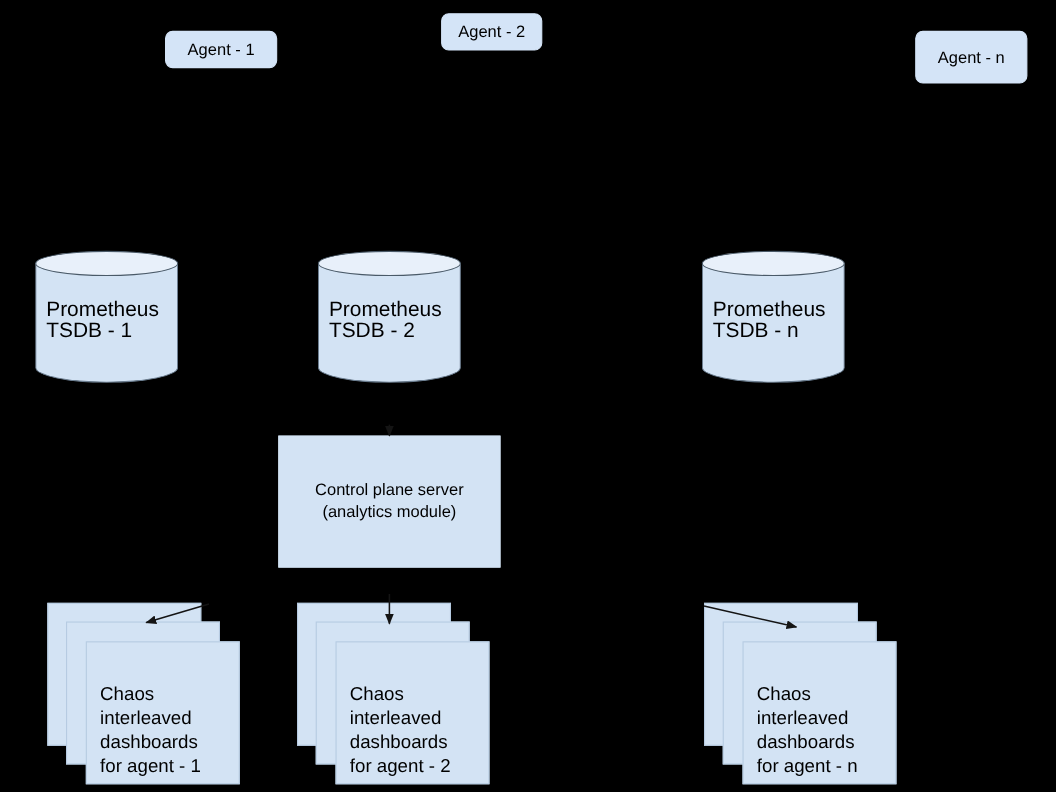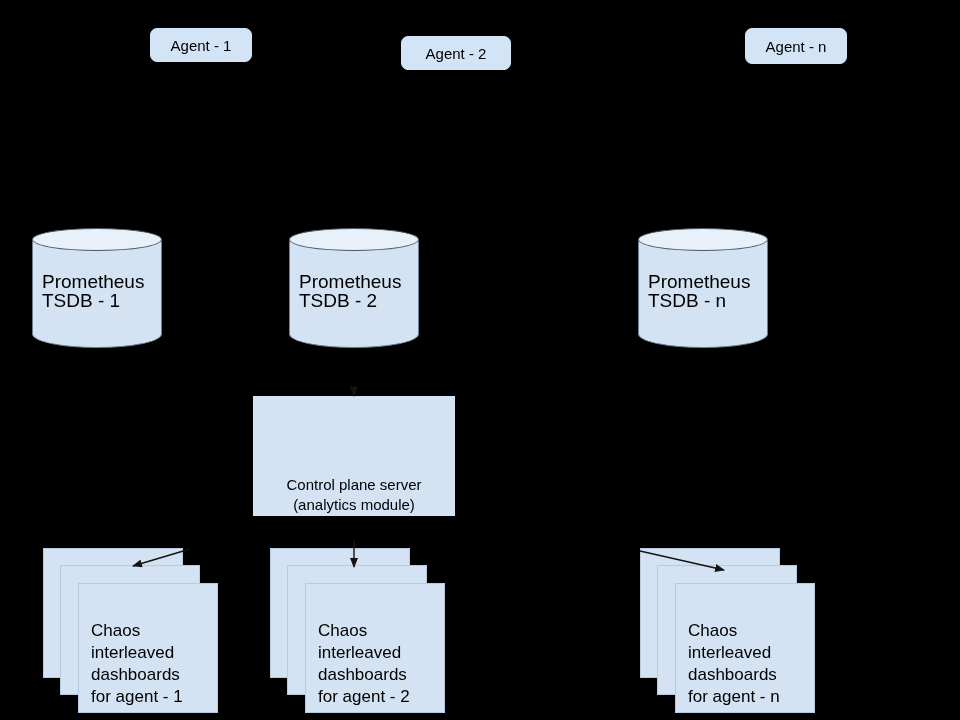--- a/index.html
+++ b/index.html
@@ -75,21 +75,21 @@
     white-space: pre-line;
   }
 
   
   .control-box {
     position: absolute;
     box-sizing: border-box;
     background: #d3e3f4;
     border: 1px solid #d3e3f4;
     display: flex;
-    align-items: flex-end;
+    align-items: center;
     justify-content: center;
     text-align: center;
     color: #000000;
     font-size: 15px;
     line-height: 20px;
     white-space: pre-line;
   }
 
   
   .stack {
@@ -131,24 +131,24 @@
   }
 </style>
 </head>
 <body>
 
 <div id="canvas">
 
   <div class="agent-box" style="left:150px; top:28px; width:102px; height:34px;">
     <span>Agent - 1</span>
   </div>
-  <div class="agent-box" style="left:401px; top:36px; width:110px; height:34px;">
+  <div class="agent-box" style="left:401px; top:12px; width:92px; height:34px;">
     <span>Agent - 2</span>
   </div>
-  <div class="agent-box" style="left:745px; top:28px; width:102px; height:36px;">
+  <div class="agent-box" style="left:832px; top:28px; width:102px; height:48px;">
     <span>Agent - n</span>
   </div>
 
   <div class="cylinder" style="left:32px; top:228px;">
     <div class="cyl-body"></div>
     <div class="cyl-top"></div>
     <div class="cyl-label">Prometheus
 TSDB - 1</div>
   </div>
 

